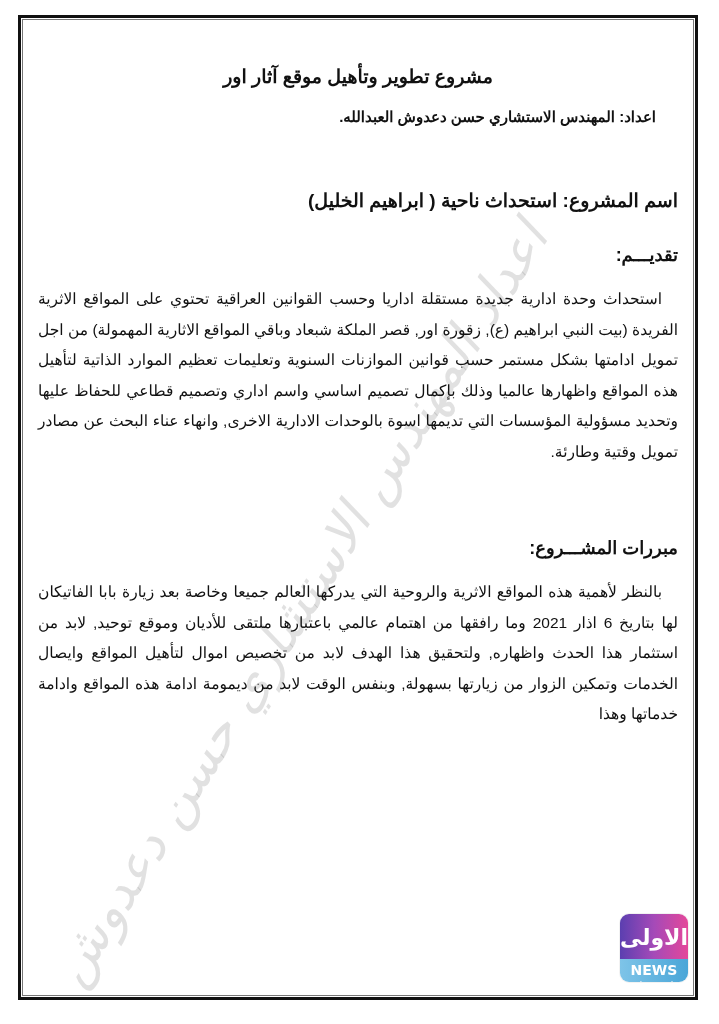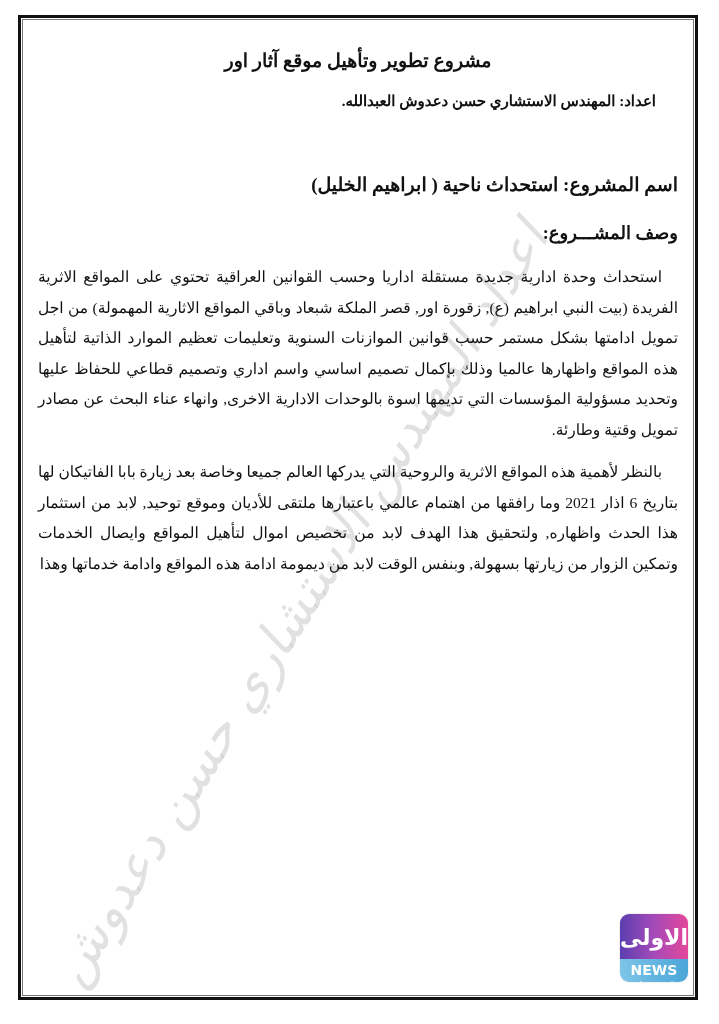--- a/index.html
+++ b/index.html
@@ -3,23 +3,23 @@
   <meta charset="utf-8">
   <style>
     html, body { margin: 0; padding: 0; background: #ffffff; }
     body { width: 719px; height: 1024px; position: relative; overflow: hidden; }
     .page-frame {
       position: absolute; left: 18px; top: 15px; width: 674px; height: 979px;
       border: 3px solid #111111;
       box-shadow: inset 0 0 0 1px #ffffff, inset 0 0 0 2px #777777;
     }
     .doc {
-      position: absolute; left: 38px; top: 28px; width: 640px;
+      position: absolute; left: 38px; top: 44px; width: 640px;
       direction: rtl; text-align: right;
-      font-family: Liberation Serif, serif; color: #111111;
+      font-family: Liberation Sans, sans-serif; color: #111111;
     }
     .title {
       text-align: center; font-weight: bold; font-size: 19px;
       margin: 16px 0 0 0; height: 34px; line-height: 34px;
     }
     .prepared {
       font-weight: bold; font-size: 15px; margin: 8px 22px 12px 0;
       height: 30px; line-height: 30px;
     }
     .project-name {
@@ -65,23 +65,24 @@
 
 <div class="page-frame"></div>
 
 <div class="watermark">اعداد المهندس الاستشاري حسن دعدوش</div>
 
 <div class="doc">
   <div class="title">مشروع تطوير وتأهيل موقع آثار اور</div>
   <div class="prepared">اعداد: المهندس الاستشاري حسن دعدوش العبدالله.</div>
   <div class="project-name">اسم المشروع: استحداث ناحية ( ابراهيم الخليل)</div>
 
+  <div class="section-title s-intro-title">تقديـــم:</div>
 
-  <div class="section-title s-desc-title">وصف المشـــروع:</div>
   <p class="paragraph">استحداث وحدة ادارية جديدة مستقلة اداريا وحسب القوانين العراقية تحتوي على المواقع الاثرية الفريدة (بيت النبي ابراهيم (ع), زقورة اور, قصر الملكة شبعاد وباقي المواقع الاثارية المهمولة) من اجل تمويل ادامتها بشكل مستمر حسب قوانين الموازنات السنوية وتعليمات تعظيم الموارد الذاتية  لتأهيل هذه المواقع واظهارها عالميا وذلك بإكمال تصميم اساسي واسم اداري وتصميم  قطاعي للحفاظ عليها وتحديد مسؤولية المؤسسات التي تديمها اسوة بالوحدات الادارية الاخرى, وانهاء عناء البحث عن مصادر تمويل وقتية وطارئة.</p>
 
+  <div class="section-title s-just-title">مبررات المشـــروع:</div>
   <p class="paragraph">بالنظر لأهمية هذه المواقع الاثرية والروحية التي يدركها العالم جميعا وخاصة بعد زيارة بابا الفاتيكان لها بتاريخ  6 اذار  2021  وما رافقها من اهتمام عالمي باعتبارها ملتقى للأديان وموقع توحيد, لابد من استثمار هذا الحدث واظهاره,  ولتحقيق هذا الهدف لابد من تخصيص اموال لتأهيل المواقع وايصال الخدمات وتمكين الزوار من زيارتها بسهولة, وبنفس الوقت لابد من ديمومة ادامة هذه المواقع وادامة خدماتها وهذا</p>
 </div>
 
 <div class="news-logo">
   <div class="top">الاولى نيوز</div>
   <div class="bottom">NEWS</div>
 </div>
 
 </body></html>

